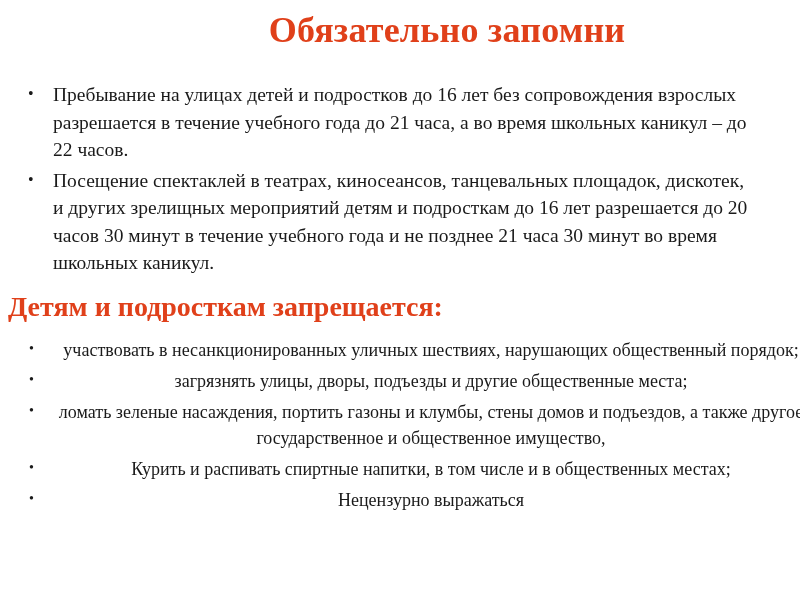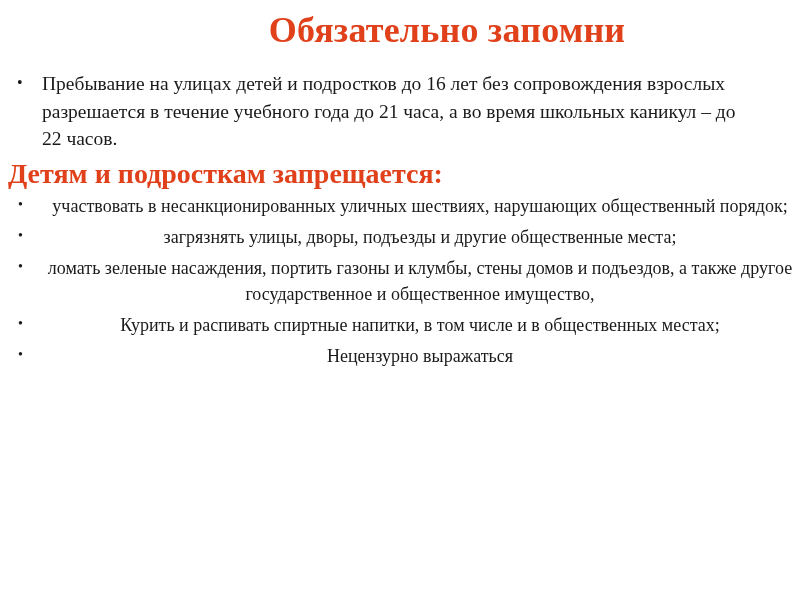--- a/index.html
+++ b/index.html
@@ -40,21 +40,21 @@
   .body-area {
     position: absolute;
     top: 66px;
     left: 0;
     width: 800px;
   }
 
   
   ul.bullet-list {
     list-style: none;
-    margin: 4px;
+    margin: 15px;
     padding: 0;
     font-family: Liberation Serif, serif;
   }
 
   ul.bullet-list.upper {
     width: 758px;
     padding-left: 0;
   }
 
   ul.bullet-list.upper > li {
@@ -116,20 +116,21 @@
 <body>
 
 <div class="slide">
 
   <div class="slide-title">Обязательно запомни</div>
 
   <div class="body-area">
 
     <ul class="bullet-list upper">
       <li>Пребывание на улицах детей и подростков до 16 лет без сопровождения взрослых разрешается в течение учебного года до 21 часа, а во время школьных каникул – до 22 часов.</li>
+      <li>Посещение спектаклей в театрах, киносеансов, танцевальных площадок, дискотек, и других зрелищных мероприятий детям и подросткам до 16 лет разрешается до 20 часов 30 минут в течение учебного года и не позднее 21 часа 30 минут во время школьных каникул.</li>
     </ul>
 
     <div class="section-heading">Детям и подросткам запрещается:</div>
 
     <ul class="bullet-list lower">
       <li>участвовать в несанкционированных уличных шествиях, нарушающих общественный порядок;</li>
       <li>загрязнять улицы, дворы, подъезды и другие общественные места;</li>
       <li>ломать зеленые насаждения, портить газоны и клумбы, стены домов и подъездов, а также другое государственное и общественное имущество,</li>
       <li>Курить  и распивать спиртные напитки, в том числе и  в общественных местах;</li>
       <li>Нецензурно выражаться</li>

